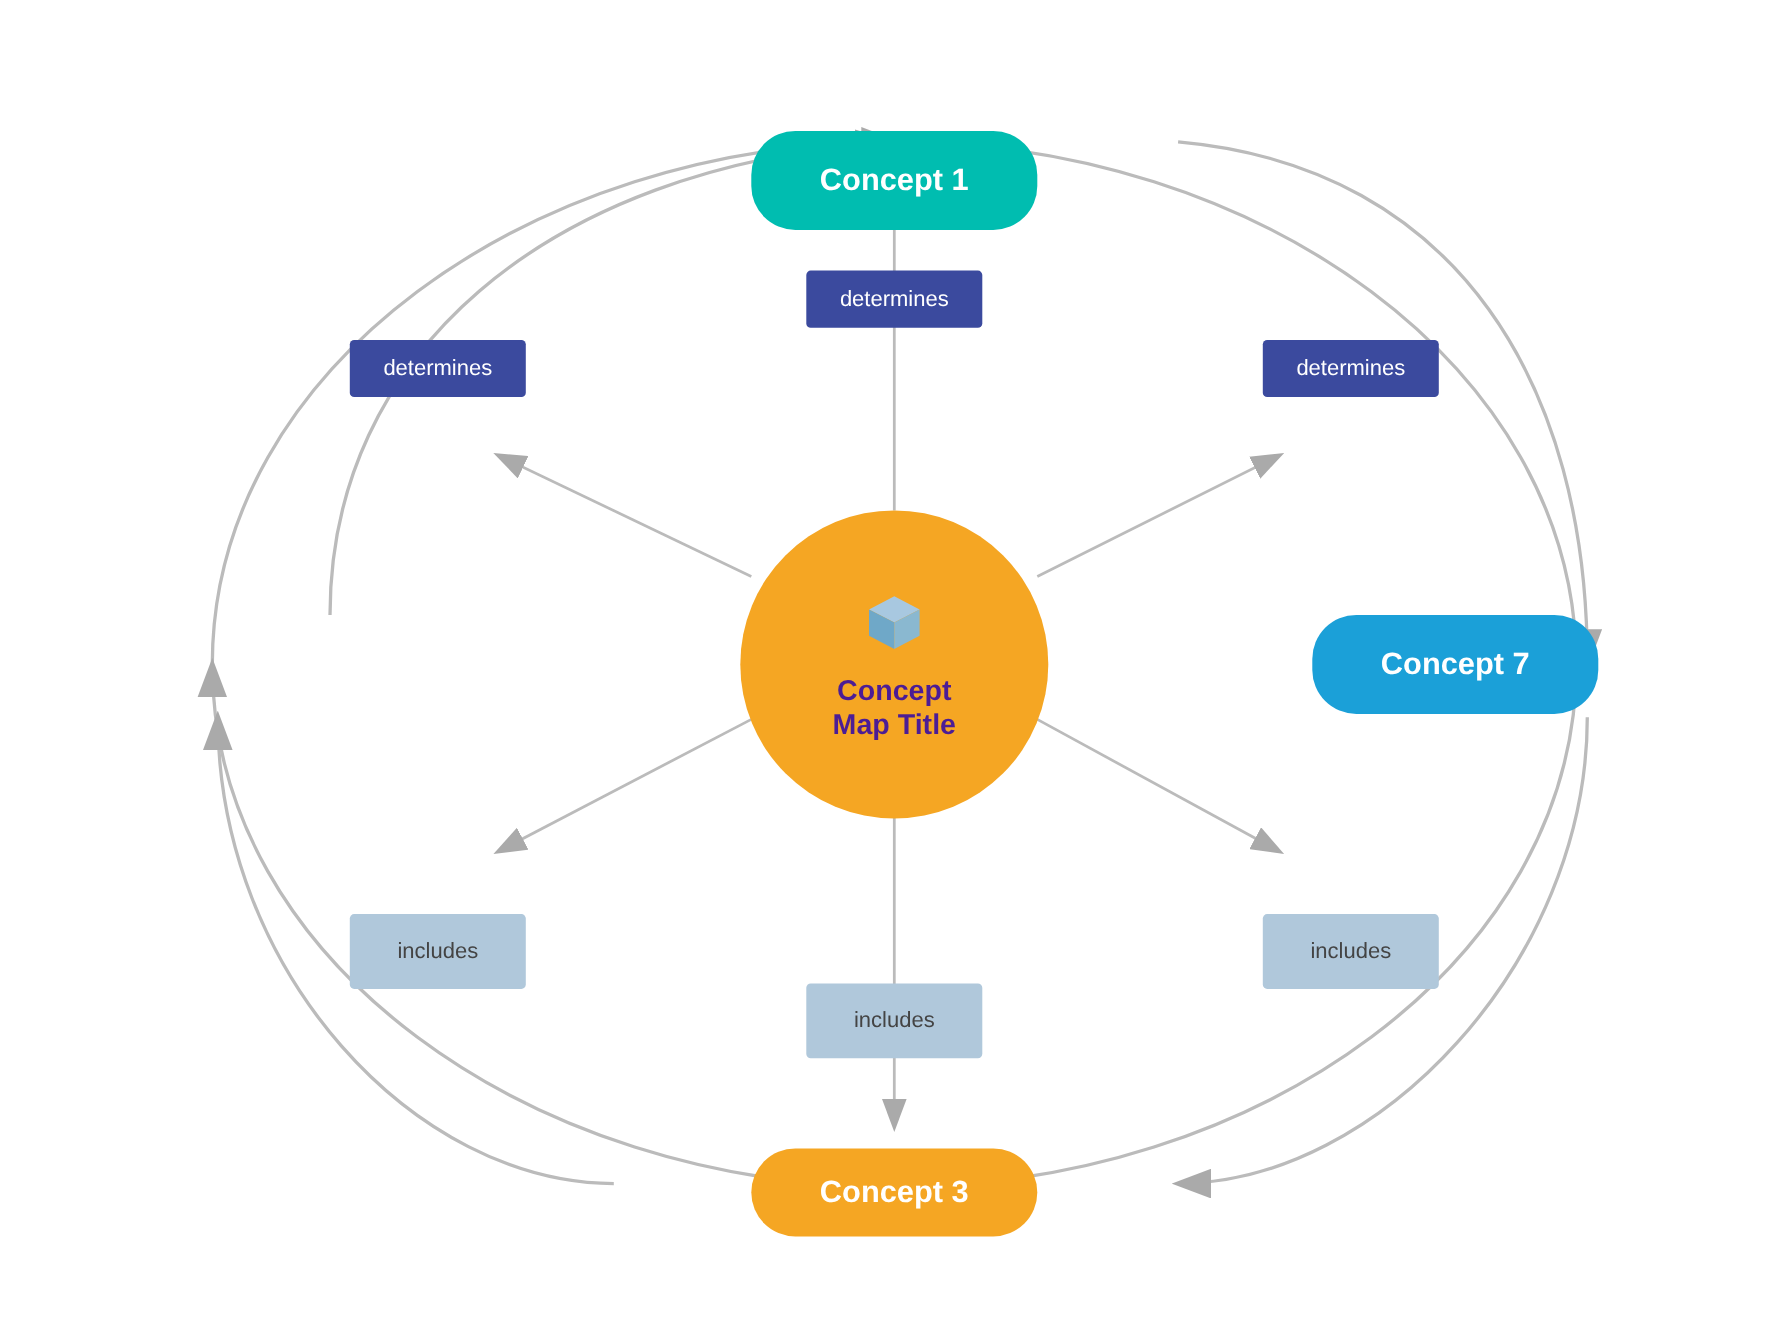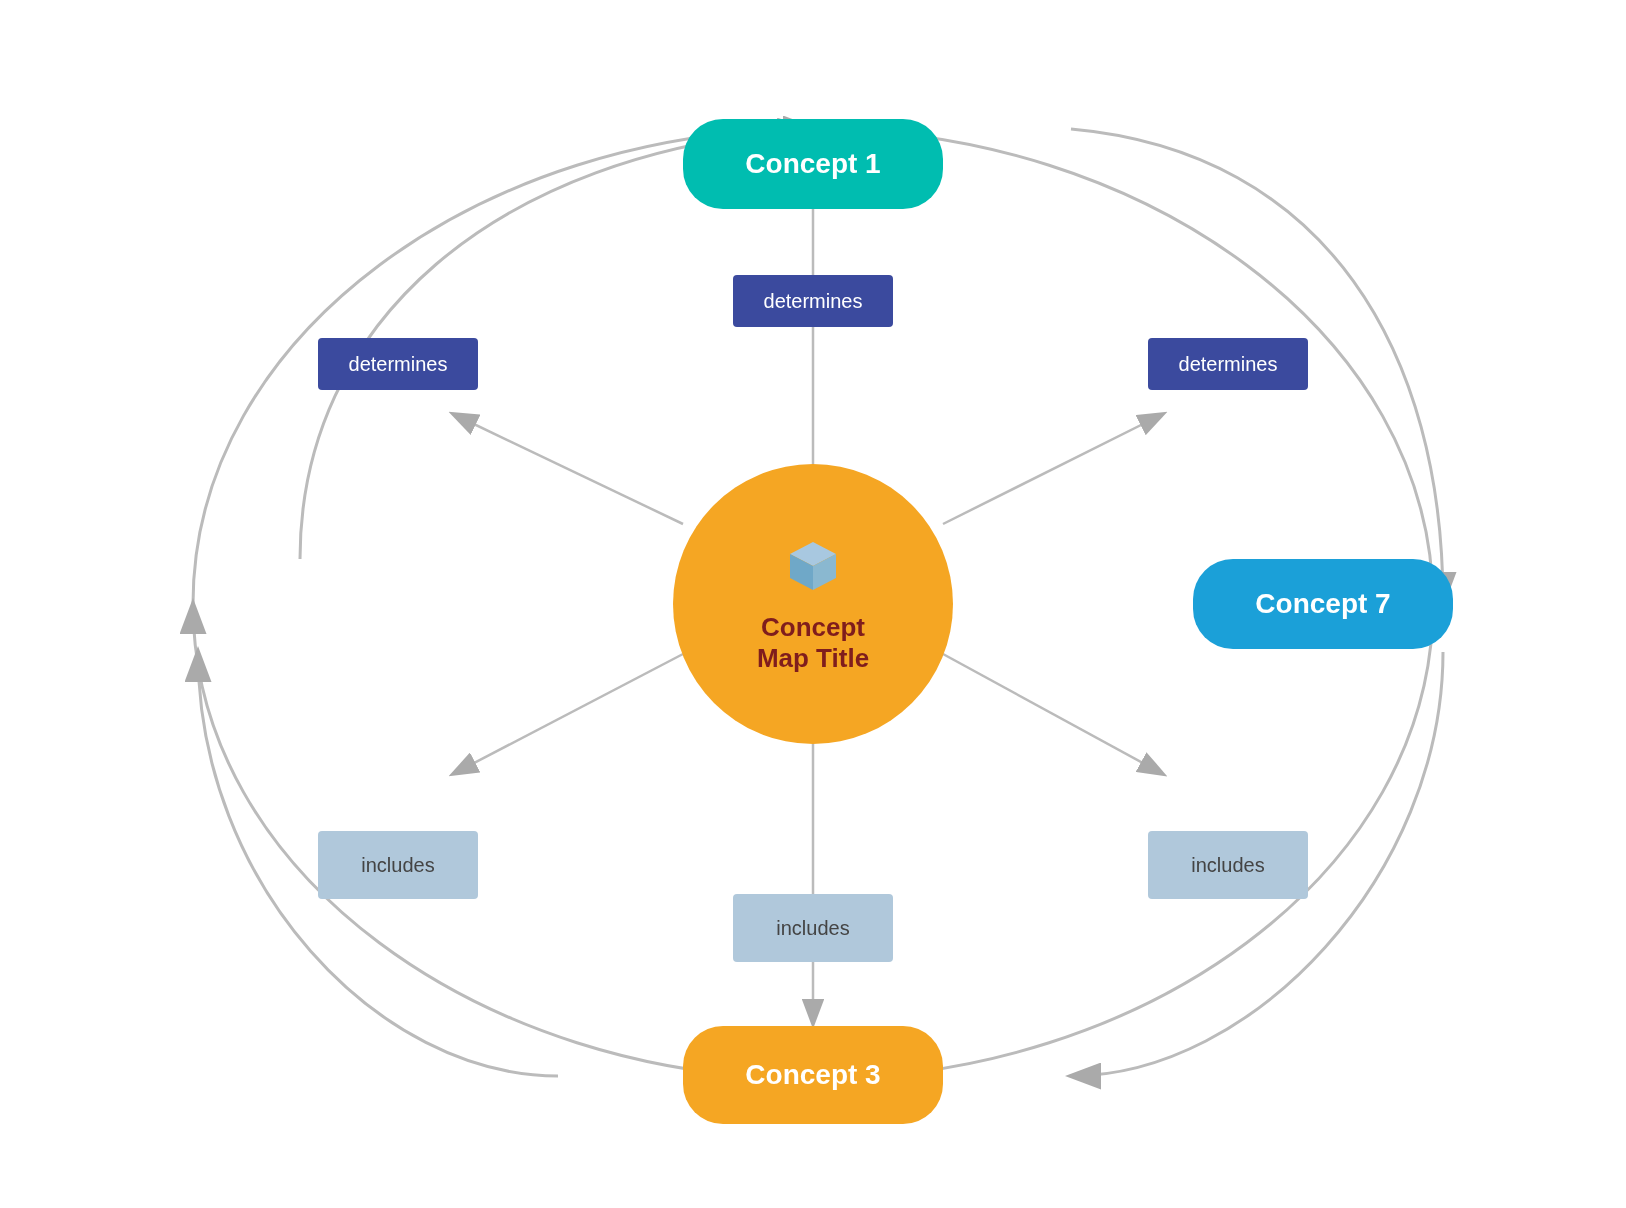--- a/index.html
+++ b/index.html
@@ -48,21 +48,21 @@
     .concept-2 {
       width: 260px;
       height: 90px;
       background: #1BA0D8;
       top: 50%;
       right: 10px;
       transform: translateY(-50%);
     }
     .concept-3 {
       width: 260px;
-      height: 98px;
+      height: 80px;
       background: #F5A623;
       bottom: 30px;
       left: 50%;
       transform: translateX(-50%);
     }
     .concept-4 {
       width: 260px;
       height: 90px;
       background: #2EAD4B;
       top: 50%;
@@ -76,37 +76,36 @@
       height: 280px;
       background: #F5A623;
       border-radius: 50%;
       top: 50%;
       left: 50%;
       transform: translate(-50%, -50%);
       display: flex;
       flex-direction: column;
       align-items: center;
       justify-content: center;
-      color: #7f1d1d;
+      color: #4c1d95;
       font-size: 26px;
       font-weight: bold;
       text-align: center;
       z-index: 10;
     }
     
     .label-box {
       position: absolute;
       display: flex;
       align-items: center;
       justify-content: center;
       font-size: 20px;
       text-align: center;
       border-radius: 4px;
       padding: 8px 14px;
-      margin-top: 29px;
     }
     .label-determines {
       background: #3B4A9E;
       color: white;
       width: 160px;
       height: 52px;
     }
     .label-includes {
       background: #B0C8DB;
       color: #444;

